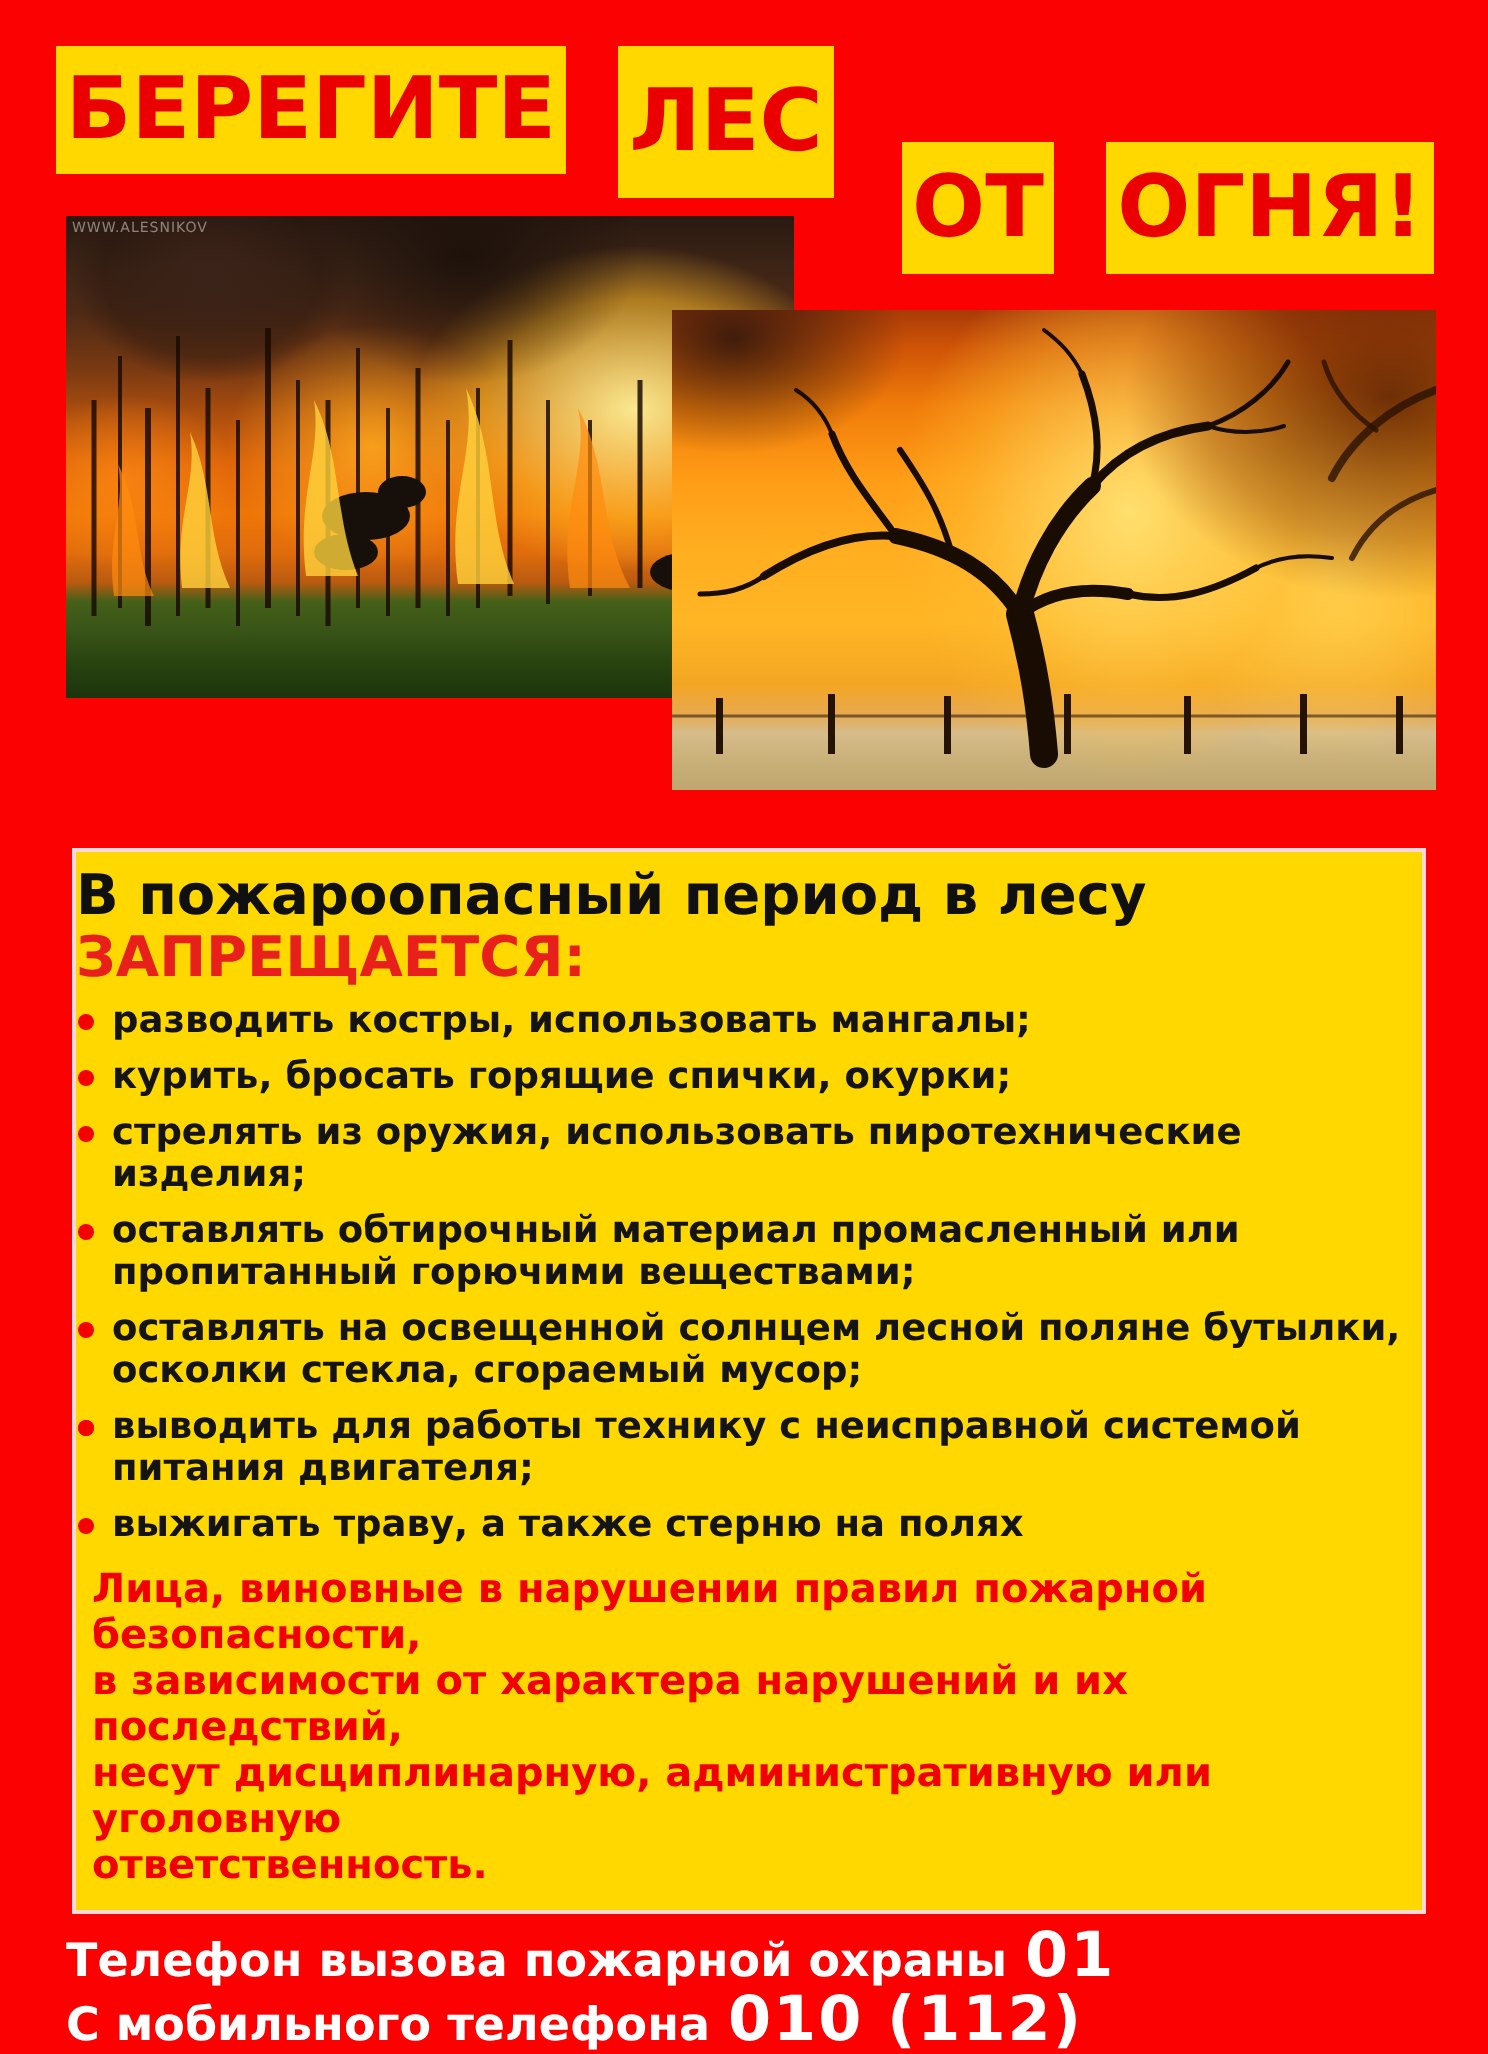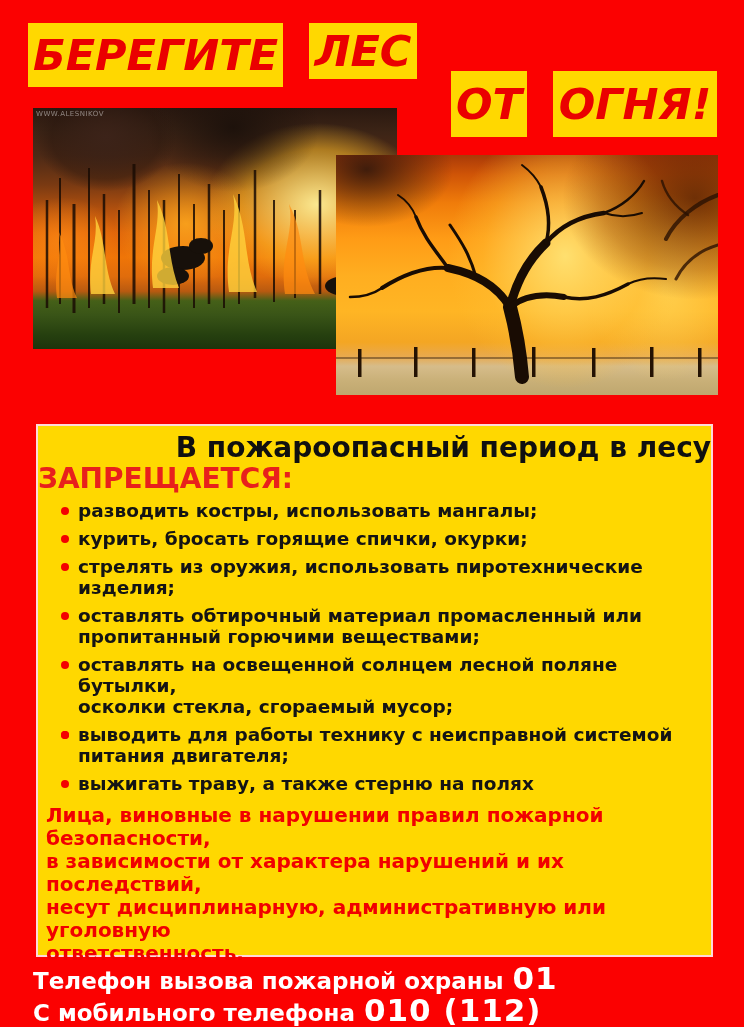--- a/index.html
+++ b/index.html
@@ -6,24 +6,24 @@
   .poster {
     position:relative; width:744px; height:1027px; overflow:hidden;
     background:#fb0101;
     font-family:"DejaVu Sans","Liberation Sans",sans-serif;
     font-weight:bold;
   }
   
   .hl {
     position:absolute; background:#ffd800; color:#ea0000;
     display:flex; align-items:center; justify-content:center;
-    font-size:43px; letter-spacing:0px; line-height:1;font-style:italic;
+    font-size:43px; letter-spacing:0px; line-height:1;
   }
   .hl-beregite { left:28px; top:23px;  width:255px; height:64px; }
-  .hl-les      { left:309px; top:23px; width:108px; height:56px; }
+  .hl-les      { left:309px; top:23px; width:108px; height:76px; }
   .hl-ot       { left:451px; top:71px; width:76px;  height:66px;text-align:right; }
   .hl-ognya    { left:553px; top:71px; width:164px; height:66px; }
 
   
   .photo1 {
     position:absolute; left:33px; top:108px; width:364px; height:241px;
     background:
       radial-gradient(90px 70px at 20% 12%, rgba(60,35,25,.95), rgba(40,22,14,.45) 60%, transparent 78%),
       radial-gradient(120px 90px at 55% 8%, rgba(28,17,11,.95), transparent 72%),
       radial-gradient(150px 110px at 78% 40%, rgba(255,240,150,.95), rgba(255,190,40,.55) 50%, transparent 74%),
@@ -47,27 +47,27 @@
       radial-gradient(110px 130px at 86% 55%, rgba(255,215,90,.8), transparent 72%),
       linear-gradient(180deg,#a93a08 0%,#cf5407 8%,#f07c0a 20%,#ff9c16 35%,#ffae20 50%,#ffb524 65%,#f4a623 78%,#e8a94e 84%,#d6bc8a 88%,#c9b078 94%,#bfa76f 100%);
   }
 
   
   .panel {
     position:absolute; left:36px; top:424px; width:677px; height:533px;
     background:#ffd800; border:2px solid #ffd9d9; box-sizing:border-box;
   }
   .panel-title {
-    margin-top:6px; text-align:right;
+    margin-top:6px; text-align:left;
     font-size:28px; line-height:32px; color:#101010;
   }
   .panel-subtitle {
     font-size:28px; line-height:30px; color:#e8201c;
   }
-  ul.prohibit { list-style:none; margin:6px 0 0 0; padding:0 6px 0 40px; }
+  ul.prohibit { list-style:none; margin:6px 0 0 0; padding:0 6px 0 18px; }
   ul.prohibit li {
     position:relative; font-size:18.5px; line-height:21px;
     color:#141414; margin-bottom:7px; white-space:pre-line;
   }
   .dot {
     position:absolute; left:-17px; top:7px; width:8px; height:8px;
     border-radius:50%; background:#f40000;
   }
   .warning {
     margin:10px 6px 0 8px; color:#f10000;

